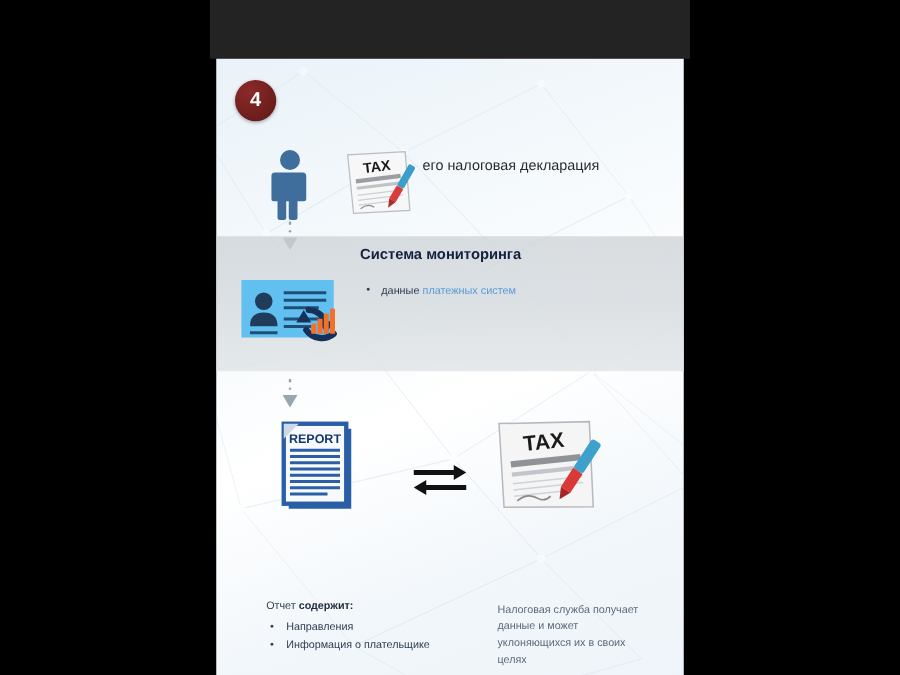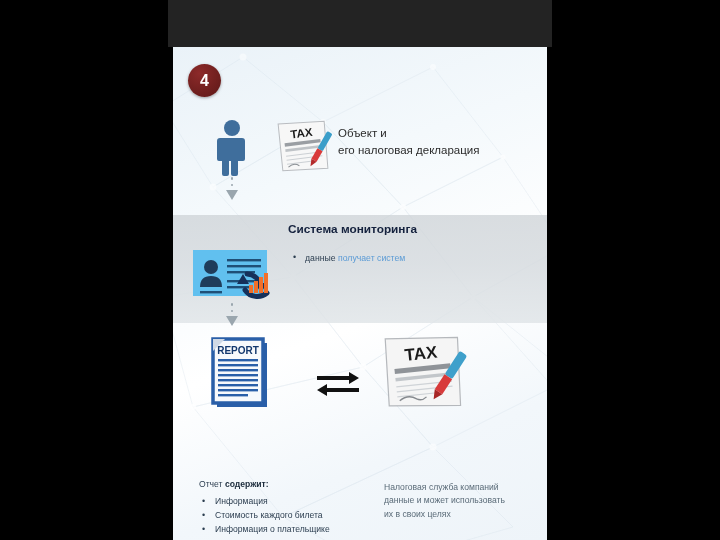--- a/index.html
+++ b/index.html
@@ -33,32 +33,32 @@
   .taxdoc1{position:absolute;left:100px;top:0px;}
   #obj-text{position:absolute;left:165px;top:10px;width:205px;font-size:11.5px;color:#2b2b2b;line-height:1.5;}
 
   
   .connector{position:absolute;width:12px;}
   .dot{width:2.5px;height:2.5px;border-radius:50%;background:#9aa6ae;margin:0 auto 4px auto;}
   .tri{width:0;height:0;border-left:6px solid transparent;border-right:6px solid transparent;
        border-top:10px solid #9aa6ae;margin:0 auto;}
 
   
-  #sec2{position:absolute;left:0;top:168px;width:432px;height:108px;
+  #sec2{position:absolute;left:0;top:142px;width:432px;height:108px;
     background:linear-gradient(180deg,rgba(205,210,214,.75) 0%,rgba(214,219,223,.85) 45%,rgba(223,228,231,.8) 100%);text-decoration:underline;}
   #mon-title{position:absolute;left:115px;top:7px;font-size:11.8px;font-weight:bold;color:#14213d;}
   #idcard{position:absolute;left:20px;top:32px;}
   #mon-body{position:absolute;left:118px;top:33px;width:240px;}
   #mon-desc{font-size:8.7px;color:#2c3e50;line-height:1.5;}
   .mon-li{font-size:8.7px;color:#2c3e50;margin-top:5px;padding-left:14px;position:relative;}
   .mon-li:before{content:"•";position:absolute;left:2px;top:-1px;color:#2c3e50;font-size:9px;}
   .hl{color:#5b9bd5;}
 
   
-  #sec3{position:absolute;left:4px;top:278px;width:430px;height:215px;}
+  #sec3{position:absolute;left:18px;top:278px;width:430px;height:215px;}
   #report{position:absolute;left:28px;top:8px;}
   #exchange{position:absolute;left:138px;top:42px;}
   #taxdoc2{position:absolute;left:200px;top:4px;}
 
   #rep-title{position:absolute;left:22px;top:154px;font-size:8.6px;color:#2c3e50;}
   #rep-title b{color:#1a2a3a;text-align:right;}
   #rep-list{position:absolute;left:22px;top:170px;width:175px;}
   .rep-li{font-size:8.6px;color:#2c3e50;line-height:1.62;padding-left:16px;position:relative;}
   .rep-li:before{content:"•";position:absolute;left:3px;top:-1px;font-size:9px;color:#2c3e50;}
 
@@ -127,21 +127,20 @@
           <path d="M13,50 q6,-4 11,0" stroke="#8a8f94" fill="none" stroke-width="1"></path>
         </g>
         <g transform="rotate(30 44 40)">
           <rect x="41" y="14" width="6" height="20" rx="1.6" fill="#3b9ec9"></rect>
           <rect x="41" y="34" width="6" height="12" fill="#d93a3a"></rect>
           <path d="M41,46 L44,53 L47,46 Z" fill="#b32a2a"></path>
         </g>
       </svg>
 
       <div id="obj-text">
-        <div>Объект и</div>
         <div>его налоговая декларация</div>
       </div>
     </div>
 
     <div class="connector" style="left:53px;top:130px;">
       <div class="dot"></div>
         <div class="dot"></div>
         <div class="tri"></div>
     </div>
 
@@ -169,21 +168,21 @@
         <g fill="#f2702a">
           <rect x="56" y="38" width="4" height="8"></rect>
             <rect x="61" y="34" width="4" height="12"></rect>
           <rect x="66" y="30" width="4" height="16"></rect>
             <rect x="71" y="26" width="4" height="20"></rect>
         </g>
       </svg>
 
       <div id="mon-body">
         <div class="mon-li">
-          <span>данные </span><span class="hl">получает систем</span>
+          <span>данные </span><span class="hl">платежных систем</span>
         </div>
       </div>
     </div>
 
     <div class="connector" style="left:53px;top:256px;">
       <div class="dot"></div>
         <div class="dot"></div>
         <div class="tri"></div>
     </div>
 
@@ -229,22 +228,21 @@
           <rect x="62" y="46" width="9" height="18" fill="#d83a3a"></rect>
           <path d="M62,64 L66.5,73 L71,64 Z" fill="#a82626"></path>
         </g>
       </svg>
 
       <div id="rep-title">
         <span>Отчет </span><b>содержит:</b>
       </div>
 
       <div id="rep-list">
-        <div class="rep-li">Информация</div>
-        <div class="rep-li">Стоимость каждого билета</div>
+        <div class="rep-li">Направления</div>
         <div class="rep-li">Информация о плательщике</div>
       </div>
 
-      <div id="tax-note">Налоговая служба компаний данные и может использовать их в своих целях</div>
+      <div id="tax-note">Налоговая служба получает данные и может уклоняющихся их в своих целях</div>
     </div>
 
   </div>
 </div>
 
 </body></html>

